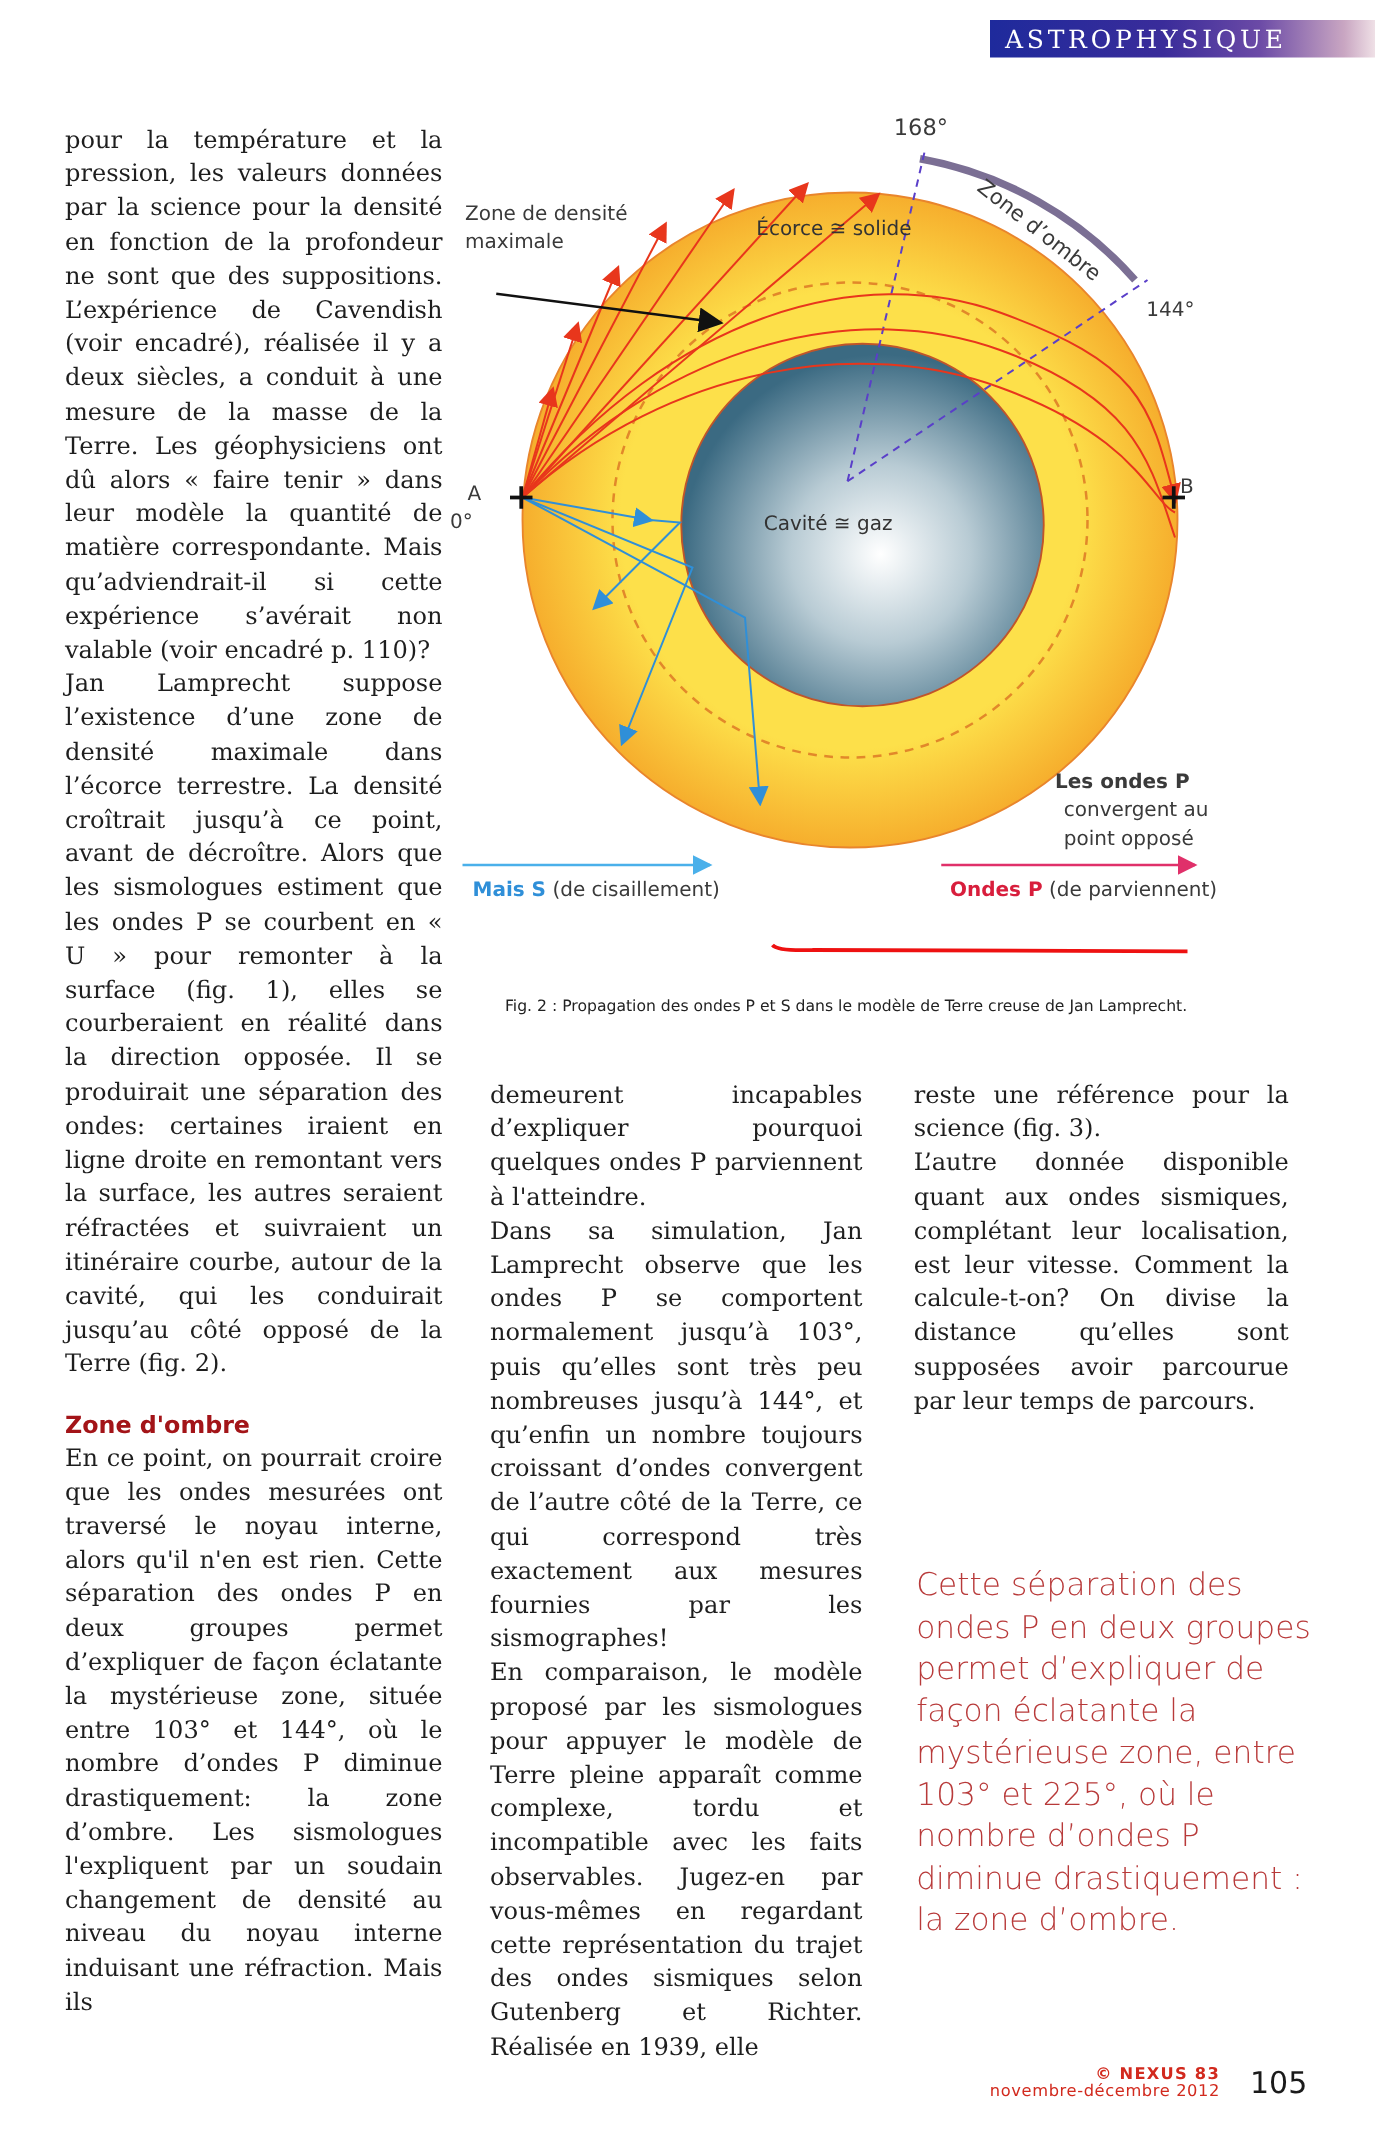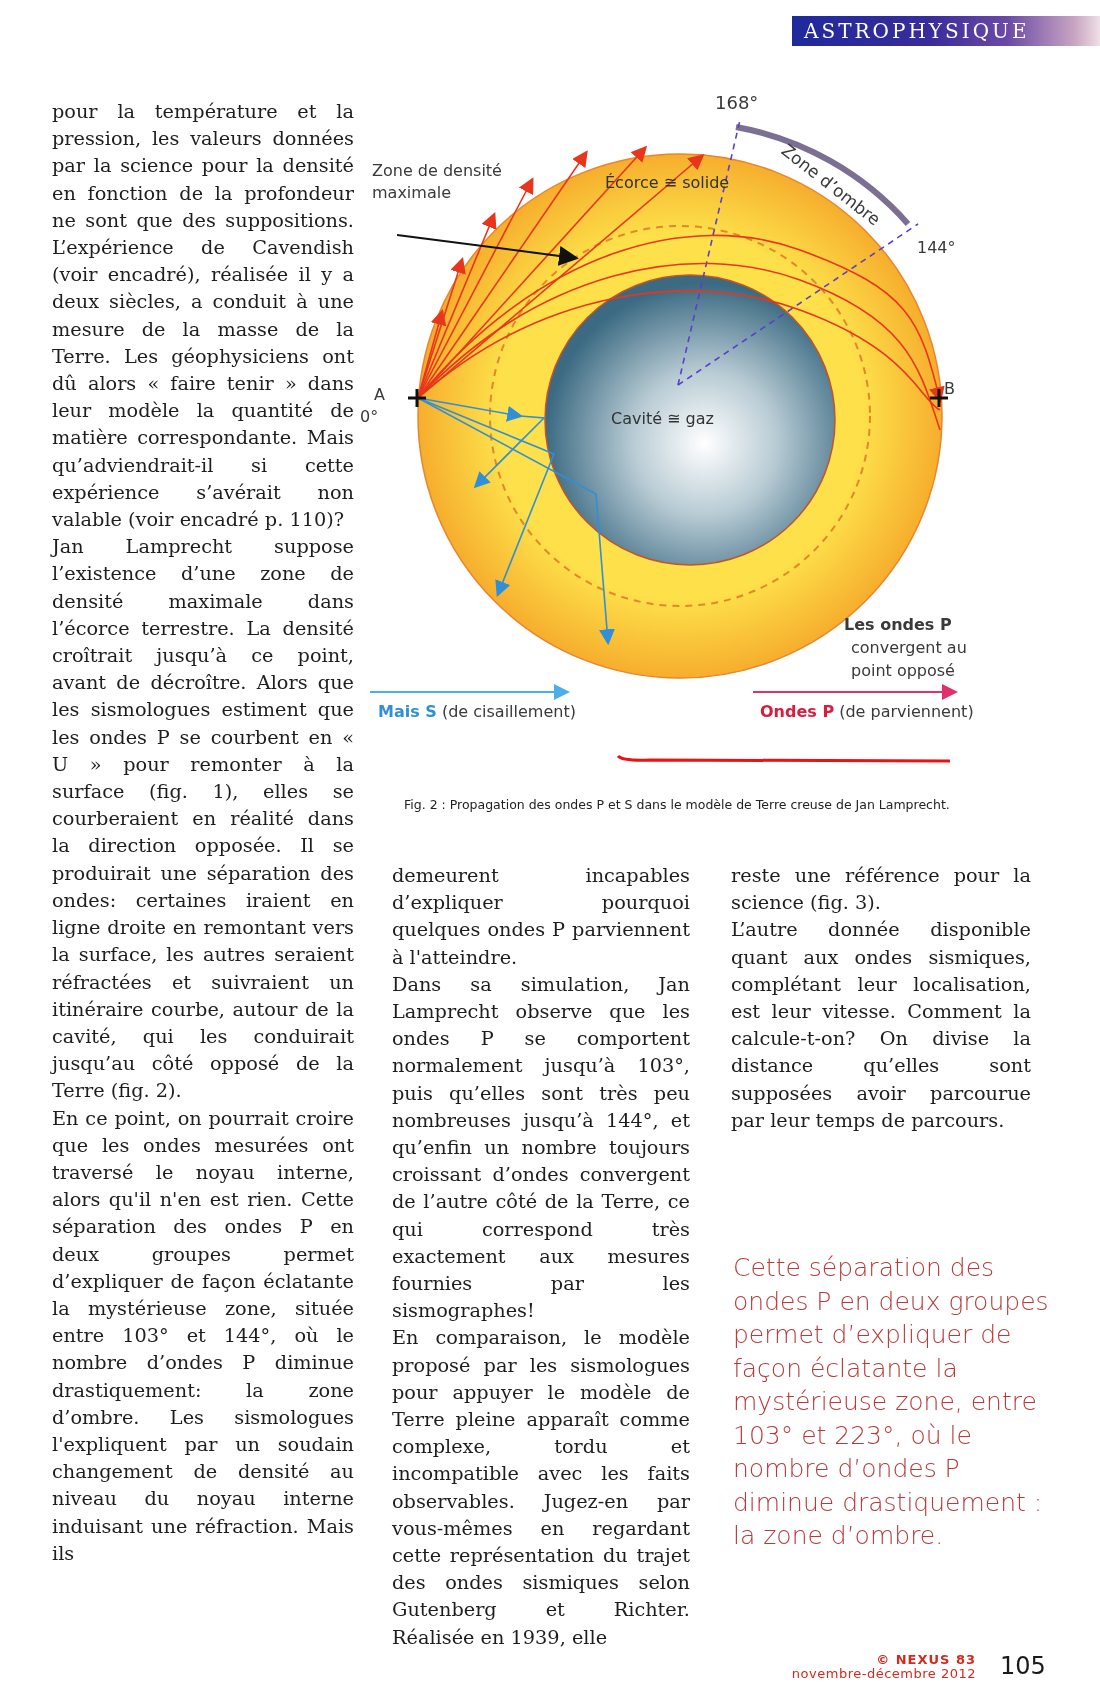--- a/index.html
+++ b/index.html
@@ -45,20 +45,21 @@
 </head>
 <body>
 
 <div class="section-banner">
   <span>ASTROPHYSIQUE</span>
 </div>
 
 <div class="col col1">
   <p>pour la température et la pression, les valeurs données par la science pour la densité en fonction de la profondeur ne sont que des suppositions. L’expérience de Cavendish (voir encadré), réalisée il y a deux siècles, a conduit à une mesure de la masse de la Terre. Les géophysiciens ont dû alors « faire tenir » dans leur modèle la quantité de matière correspondante. Mais qu’adviendrait-il si cette expérience s’avérait non valable (voir encadré p. 110)?</p>
   <p>Jan Lamprecht suppose l’existence d’une zone de densité maximale dans l’écorce terrestre. La densité croîtrait jusqu’à ce point, avant de décroître. Alors que les sismologues estiment que les ondes P se courbent en « U » pour remonter à la surface (fig. 1), elles se courberaient en réalité dans la direction opposée. Il se produirait une séparation des ondes: certaines iraient en ligne droite en remontant vers la surface, les autres seraient réfractées et suivraient un itinéraire courbe, autour de la cavité, qui les conduirait jusqu’au côté opposé de la Terre (fig. 2).</p>
+  <div class="subhead">Zone d'ombre</div>
   <p>En ce point, on pourrait croire que les ondes mesurées ont traversé le noyau interne, alors qu'il n'en est rien. Cette séparation des ondes P en deux groupes permet d’expliquer de façon éclatante la mystérieuse zone, située entre 103° et 144°, où le nombre d’ondes P diminue drastiquement: la zone d’ombre. Les sismologues l'expliquent par un soudain changement de densité au niveau du noyau interne induisant une réfraction. Mais ils</p>
 </div>
 
 <div class="figure">
   <svg width="720" height="740" viewBox="0 0 720 740">
     <defs>
       <radialGradient id="crustG" cx="50%" cy="50%" r="50%">
         <stop offset="70%" stop-color="#fde04a"></stop>
         <stop offset="100%" stop-color="#f6ae2d"></stop>
       </radialGradient>
@@ -160,20 +161,20 @@
   <p>Dans sa simulation, Jan Lamprecht observe que les ondes P se comportent normalement jusqu’à 103°, puis qu’elles sont très peu nombreuses jusqu’à 144°, et qu’enfin un nombre toujours croissant d’ondes convergent de l’autre côté de la Terre, ce qui correspond très exactement aux mesures fournies par les sismographes!</p>
   <p>En comparaison, le modèle proposé par les sismologues pour appuyer le modèle de Terre pleine apparaît comme complexe, tordu et incompatible avec les faits observables. Jugez-en par vous-mêmes en regardant cette représentation du trajet des ondes sismiques selon Gutenberg et Richter. Réalisée en 1939, elle</p>
 </div>
 
 <div class="col col3">
   <p>reste une référence pour la science (fig. 3).</p>
   <p>L’autre donnée disponible quant aux ondes sismiques, complétant leur localisation, est leur vitesse. Comment la calcule-t-on? On divise la distance qu’elles sont supposées avoir parcourue par leur temps de parcours.</p>
 </div>
 
 <div class="pullquote">
-  <p>Cette séparation des ondes P en deux groupes permet d’expliquer de façon éclatante la mystérieuse zone, entre 103° et 223°, où le nombre d’ondes P diminue drastiquement : la zone d’ombre.</p>
+  <p>Cette séparation des ondes P en deux groupes permet d’expliquer de façon éclatante la mystérieuse zone, entre 103° et 225°, où le nombre d’ondes P diminue drastiquement : la zone d’ombre.</p>
 </div>
 
 <div class="footer-meta">
   <div class="brand">© NEXUS 83</div>
   <div class="date">novembre-décembre 2012</div>
 </div>
 <div class="page-num">105</div>
 
 </body></html>

